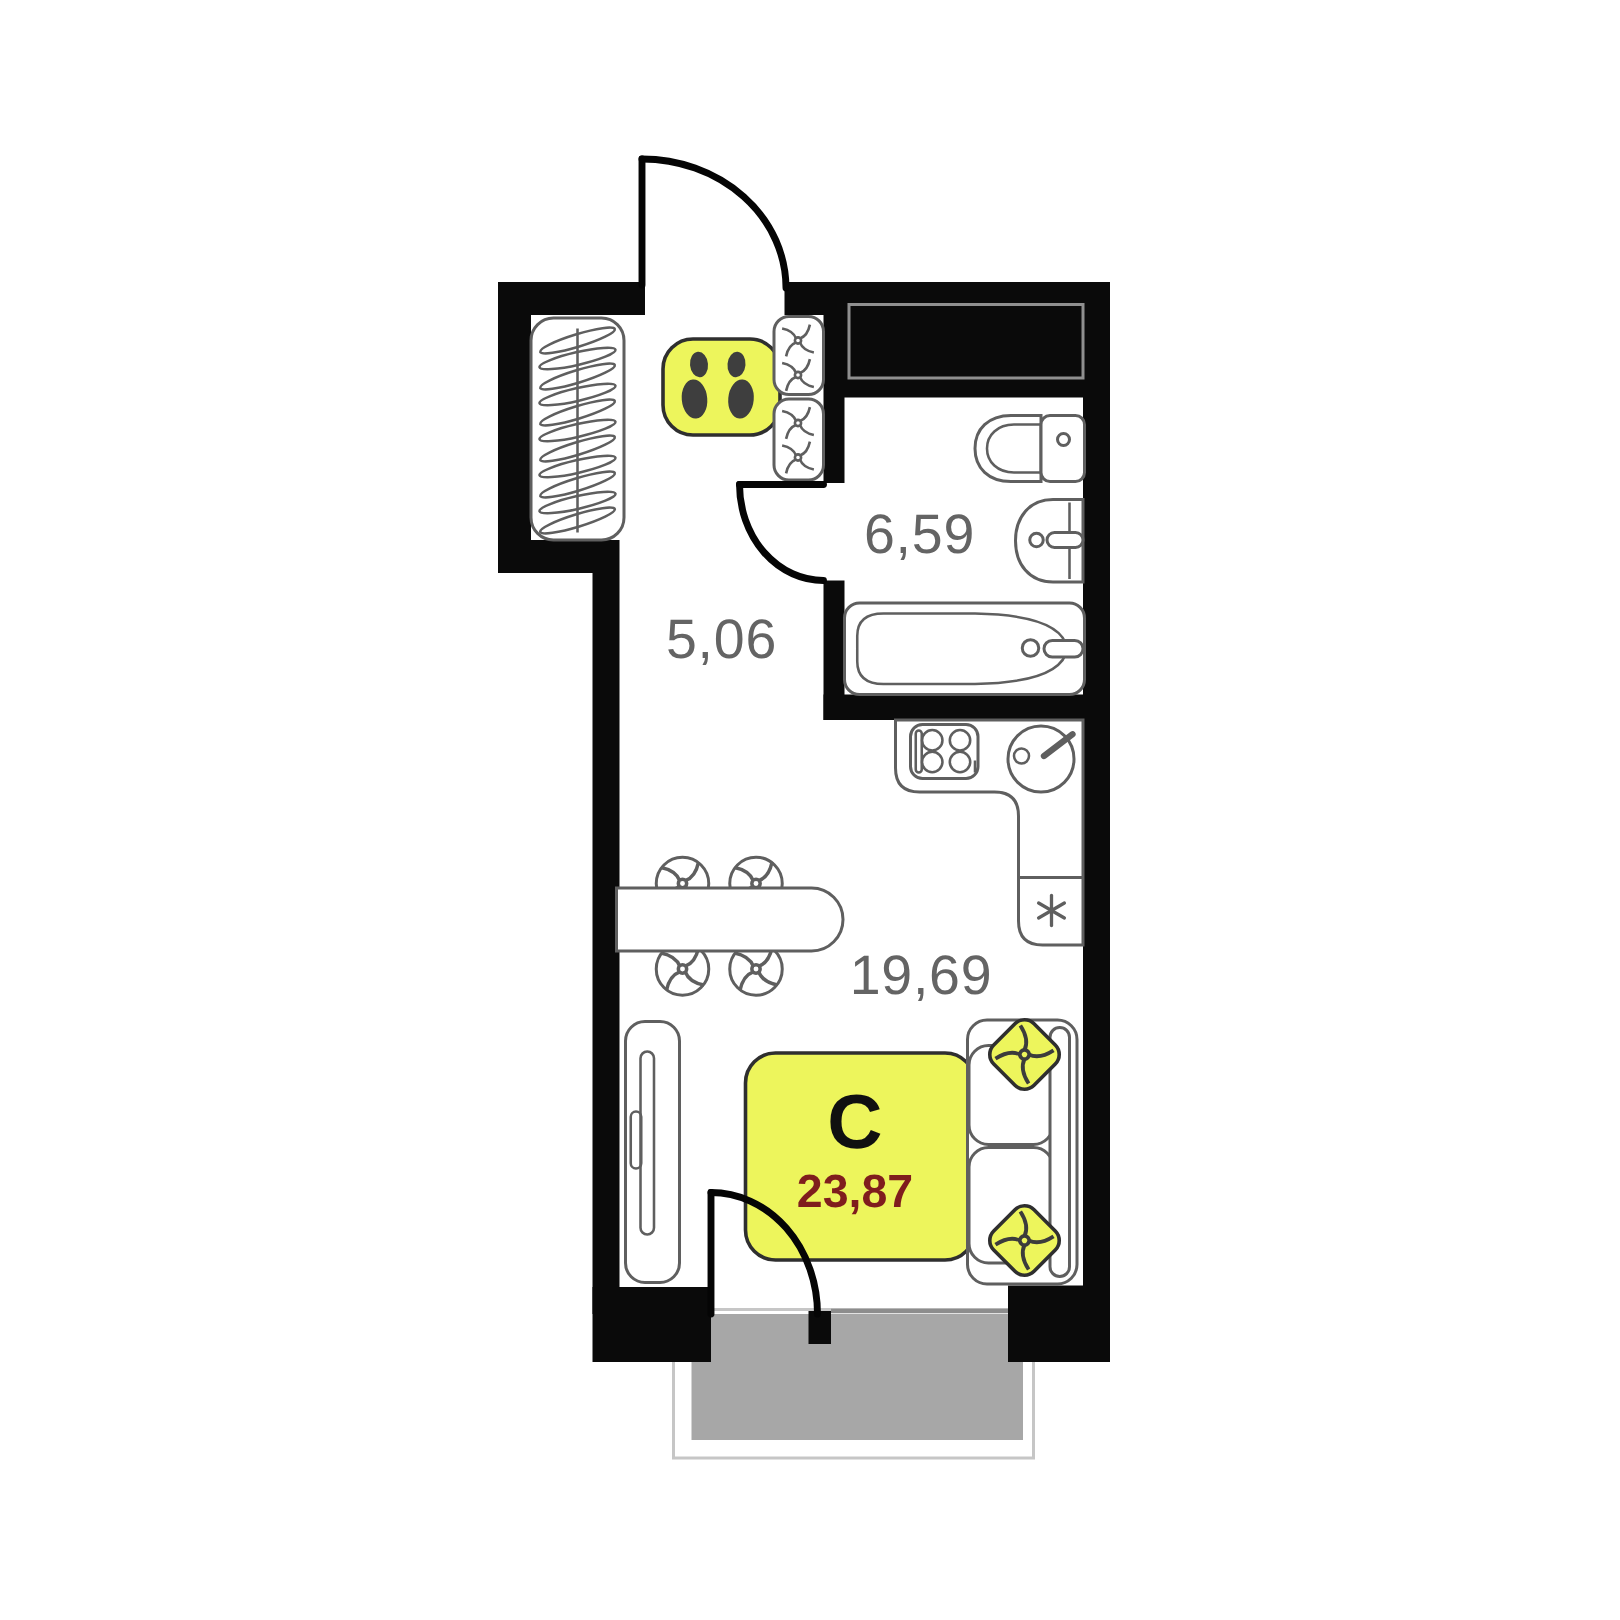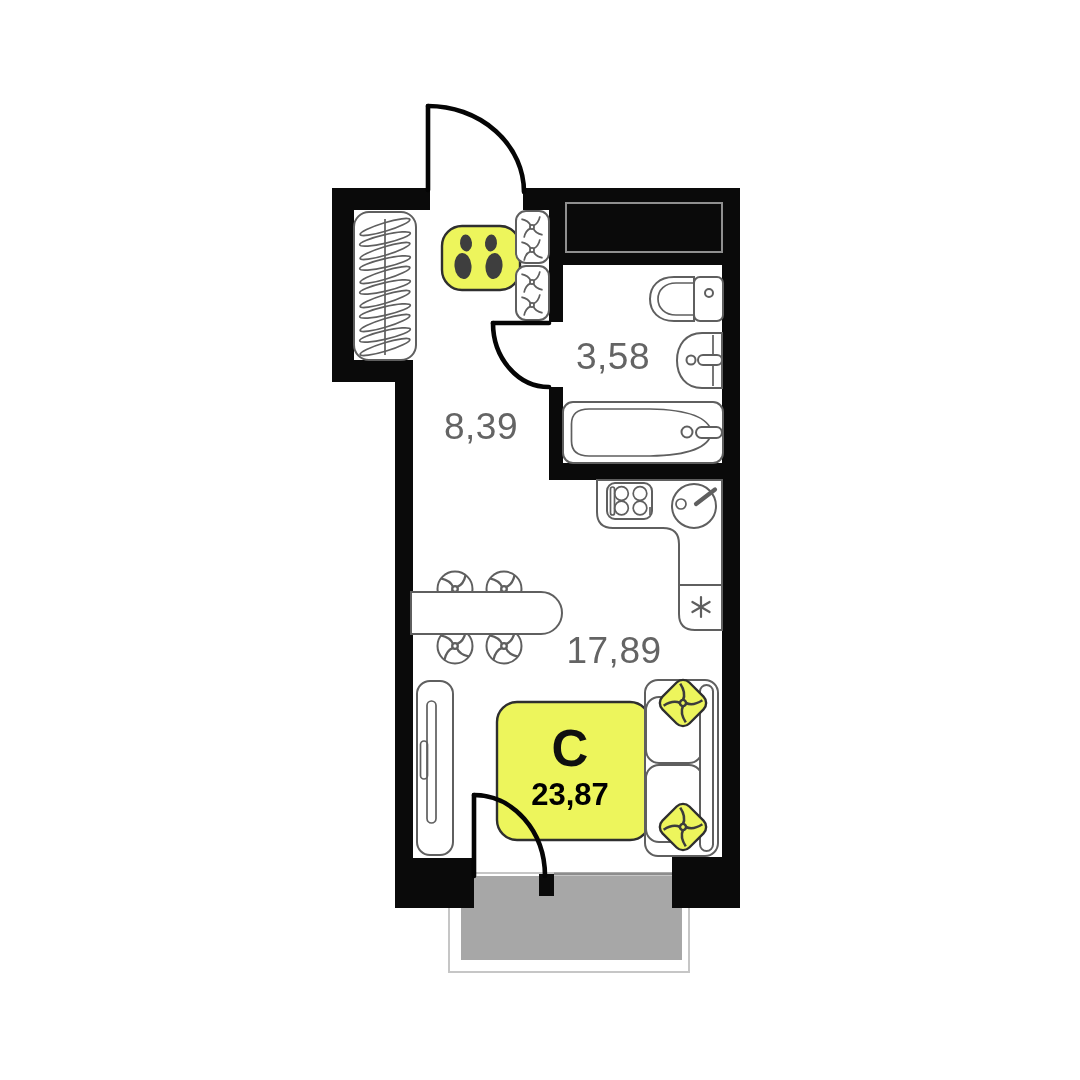--- a/index.html
+++ b/index.html
@@ -28,21 +28,21 @@
   .shaft-outline{fill:none;stroke:#8F8F8F;stroke-width:2;}
   .balcony-outline{fill:#fff;stroke:#C6C6C6;stroke-width:2;}
   .balcony-floor{fill:var(--balcony-fill);}
   .window-line{stroke:#8D8D8D;stroke-width:3;}
   .lbl{
     position:absolute;transform:translate(-50%,-50%);
     color:var(--label-gray);font-size:37px;font-weight:500;
     letter-spacing:.5px;white-space:nowrap;line-height:1;
   }
   .unit-letter{color:#101010;font-size:51px;font-weight:700;letter-spacing:0;}
-  .unit-area{color:#000000;font-size:31px;font-weight:600;letter-spacing:0;}
+  .unit-area{color:#7f1d1d;font-size:31px;font-weight:600;letter-spacing:0;}
   .balcony-label{color:var(--balcony-text);}
 </style>
 </head>
 <body>
 
 <div class="stage">
 
   <svg class="plan-svg" width="1080" height="1080" viewBox="0 0 1080 1080">
 
     <defs>
@@ -211,24 +211,24 @@
     <g>
       <path class="door" d="M 549,323 H 493"></path>
       <path class="door" d="M 493,323 A 56,64 0 0 0 549,387"></path>
     </g>
     <g>
       <path class="door" d="M 474,876 V 795"></path>
       <path class="door" d="M 474,795 A 71,81 0 0 1 545,876"></path>
     </g>
   </svg>
 
-  <div class="lbl" style="left:481px;top:426px">8,39</div>
-
-  <div class="lbl" style="left:613px;top:356px">3,58</div>
-
-  <div class="lbl" style="left:614px;top:650px">17,89</div>
+  <div class="lbl" style="left:481px;top:426px">5,06</div>
+
+  <div class="lbl" style="left:613px;top:356px">6,59</div>
+
+  <div class="lbl" style="left:614px;top:650px">19,69</div>
 
   <div class="lbl unit-letter" style="left:570px;top:748px">С</div>
 
   <div class="lbl unit-area" style="left:570px;top:794px">23,87</div>
 
 
 </div>
 
 </body></html>

